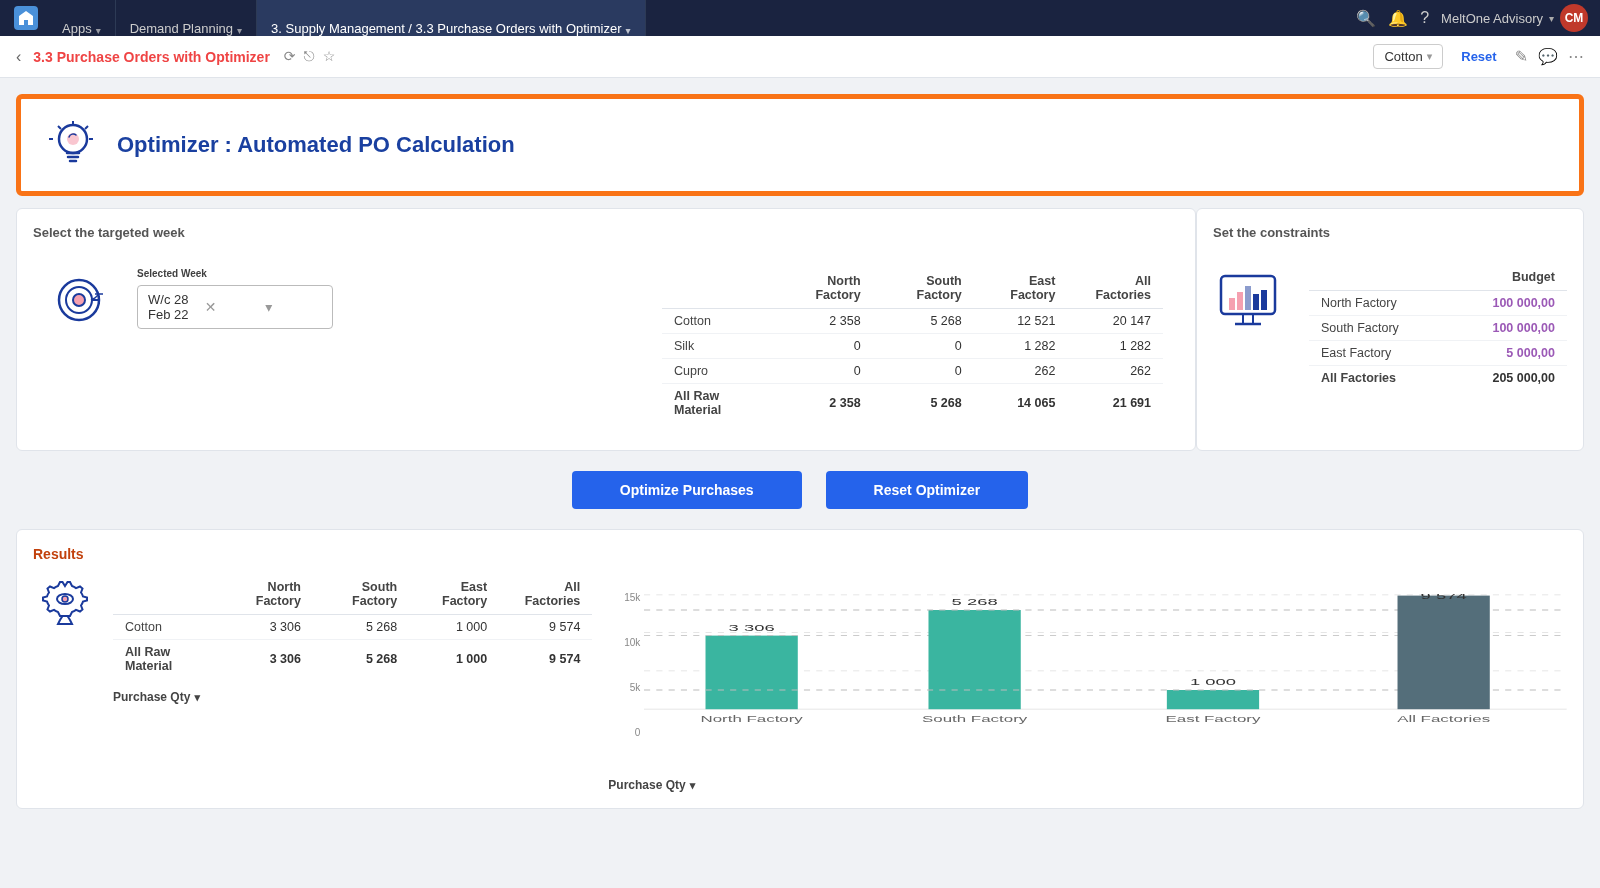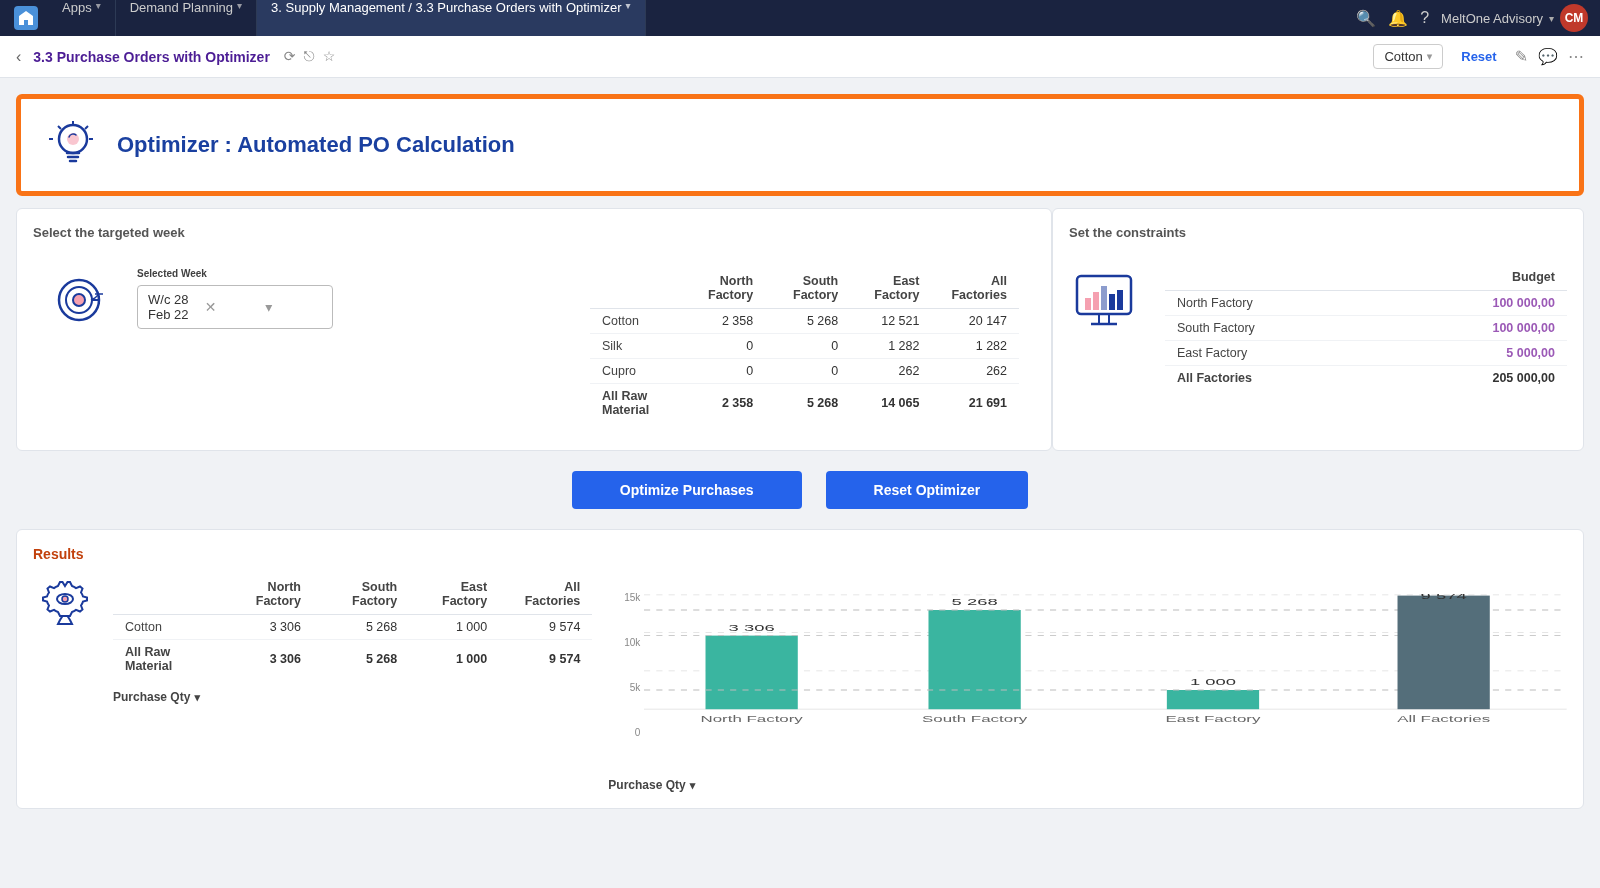--- a/index.html
+++ b/index.html
@@ -20,21 +20,21 @@
       display: flex; align-items: center; justify-content: center;
     }
     .logo-icon {
       width: 24px; height: 24px;
       background: #4a90d9;
       border-radius: 4px;
       display: flex; align-items: center; justify-content: center;
       font-weight: bold; font-size: 14px; color: #fff;
     }
     .nav-tab {
-      display: flex; align-items: flex-start; gap: 4px;
+      display: flex; align-items: flex-end; gap: 4px;
       padding: 0 14px; height: 36px;
       font-size: 13px; color: #ccc; cursor: pointer;
       border-right: 1px solid #2d3a55;
     }
     .nav-tab.active { background: #2a3a60; color: #fff; }
     .nav-tab .chevron { font-size: 10px; opacity: 0.7; }
     .nav-spacer { flex: 1; }
     .nav-right {
       display: flex; align-items: center; gap: 12px;
       font-size: 13px; color: #ccc;
@@ -52,21 +52,21 @@
 
     
     .sub-nav {
       background: #fff;
       height: 42px;
       display: flex; align-items: center; padding: 0 16px;
       border-bottom: 1px solid #e0e4ea;
       gap: 8px;
     }
     .sub-nav .back-btn { cursor: pointer; color: #666; font-size: 16px; }
-    .sub-nav .page-title { font-size: 14px; font-weight: 600; color: #4c1d95; margin-left: 4px; }
+    .sub-nav .page-title { font-size: 14px; font-weight: 600; color: #ef4444; margin-left: 4px; }
     .sub-nav-icons { display: flex; gap: 8px; margin-left: 6px; }
     .sub-nav-icons span { font-size: 14px; color: #888; cursor: pointer; }
     .cotton-dropdown {
       display: flex; align-items: center; gap: 4px;
       border: 1px solid #ccc; border-radius: 4px;
       padding: 4px 10px; font-size: 13px; cursor: pointer; background: #fff;
     }
     .reset-btn {
       color: #2563eb; font-weight: 600; font-size: 13px; cursor: pointer;
       border: none; background: none; padding: 4px 8px;
@@ -89,21 +89,21 @@
       width: 56px; height: 56px;
       display: flex; align-items: center; justify-content: center;
     }
     .page-header-title {
       font-size: 22px; font-weight: 700; color: #1a40a0;
     }
 
     
     .panels-row { display: flex; }
     .panel-left { flex: 1; }
-    .panel-right { width: 532px; }
+    .panel-right { width: 388px; }
 
     .section-card {
       background: #fff;
       border: 1px solid #e0e4ea;
       border-radius: 6px;
       padding: 16px;
     }
     .section-label {
       font-size: 13px; font-weight: 600; color: #555;
       margin-bottom: 16px;

